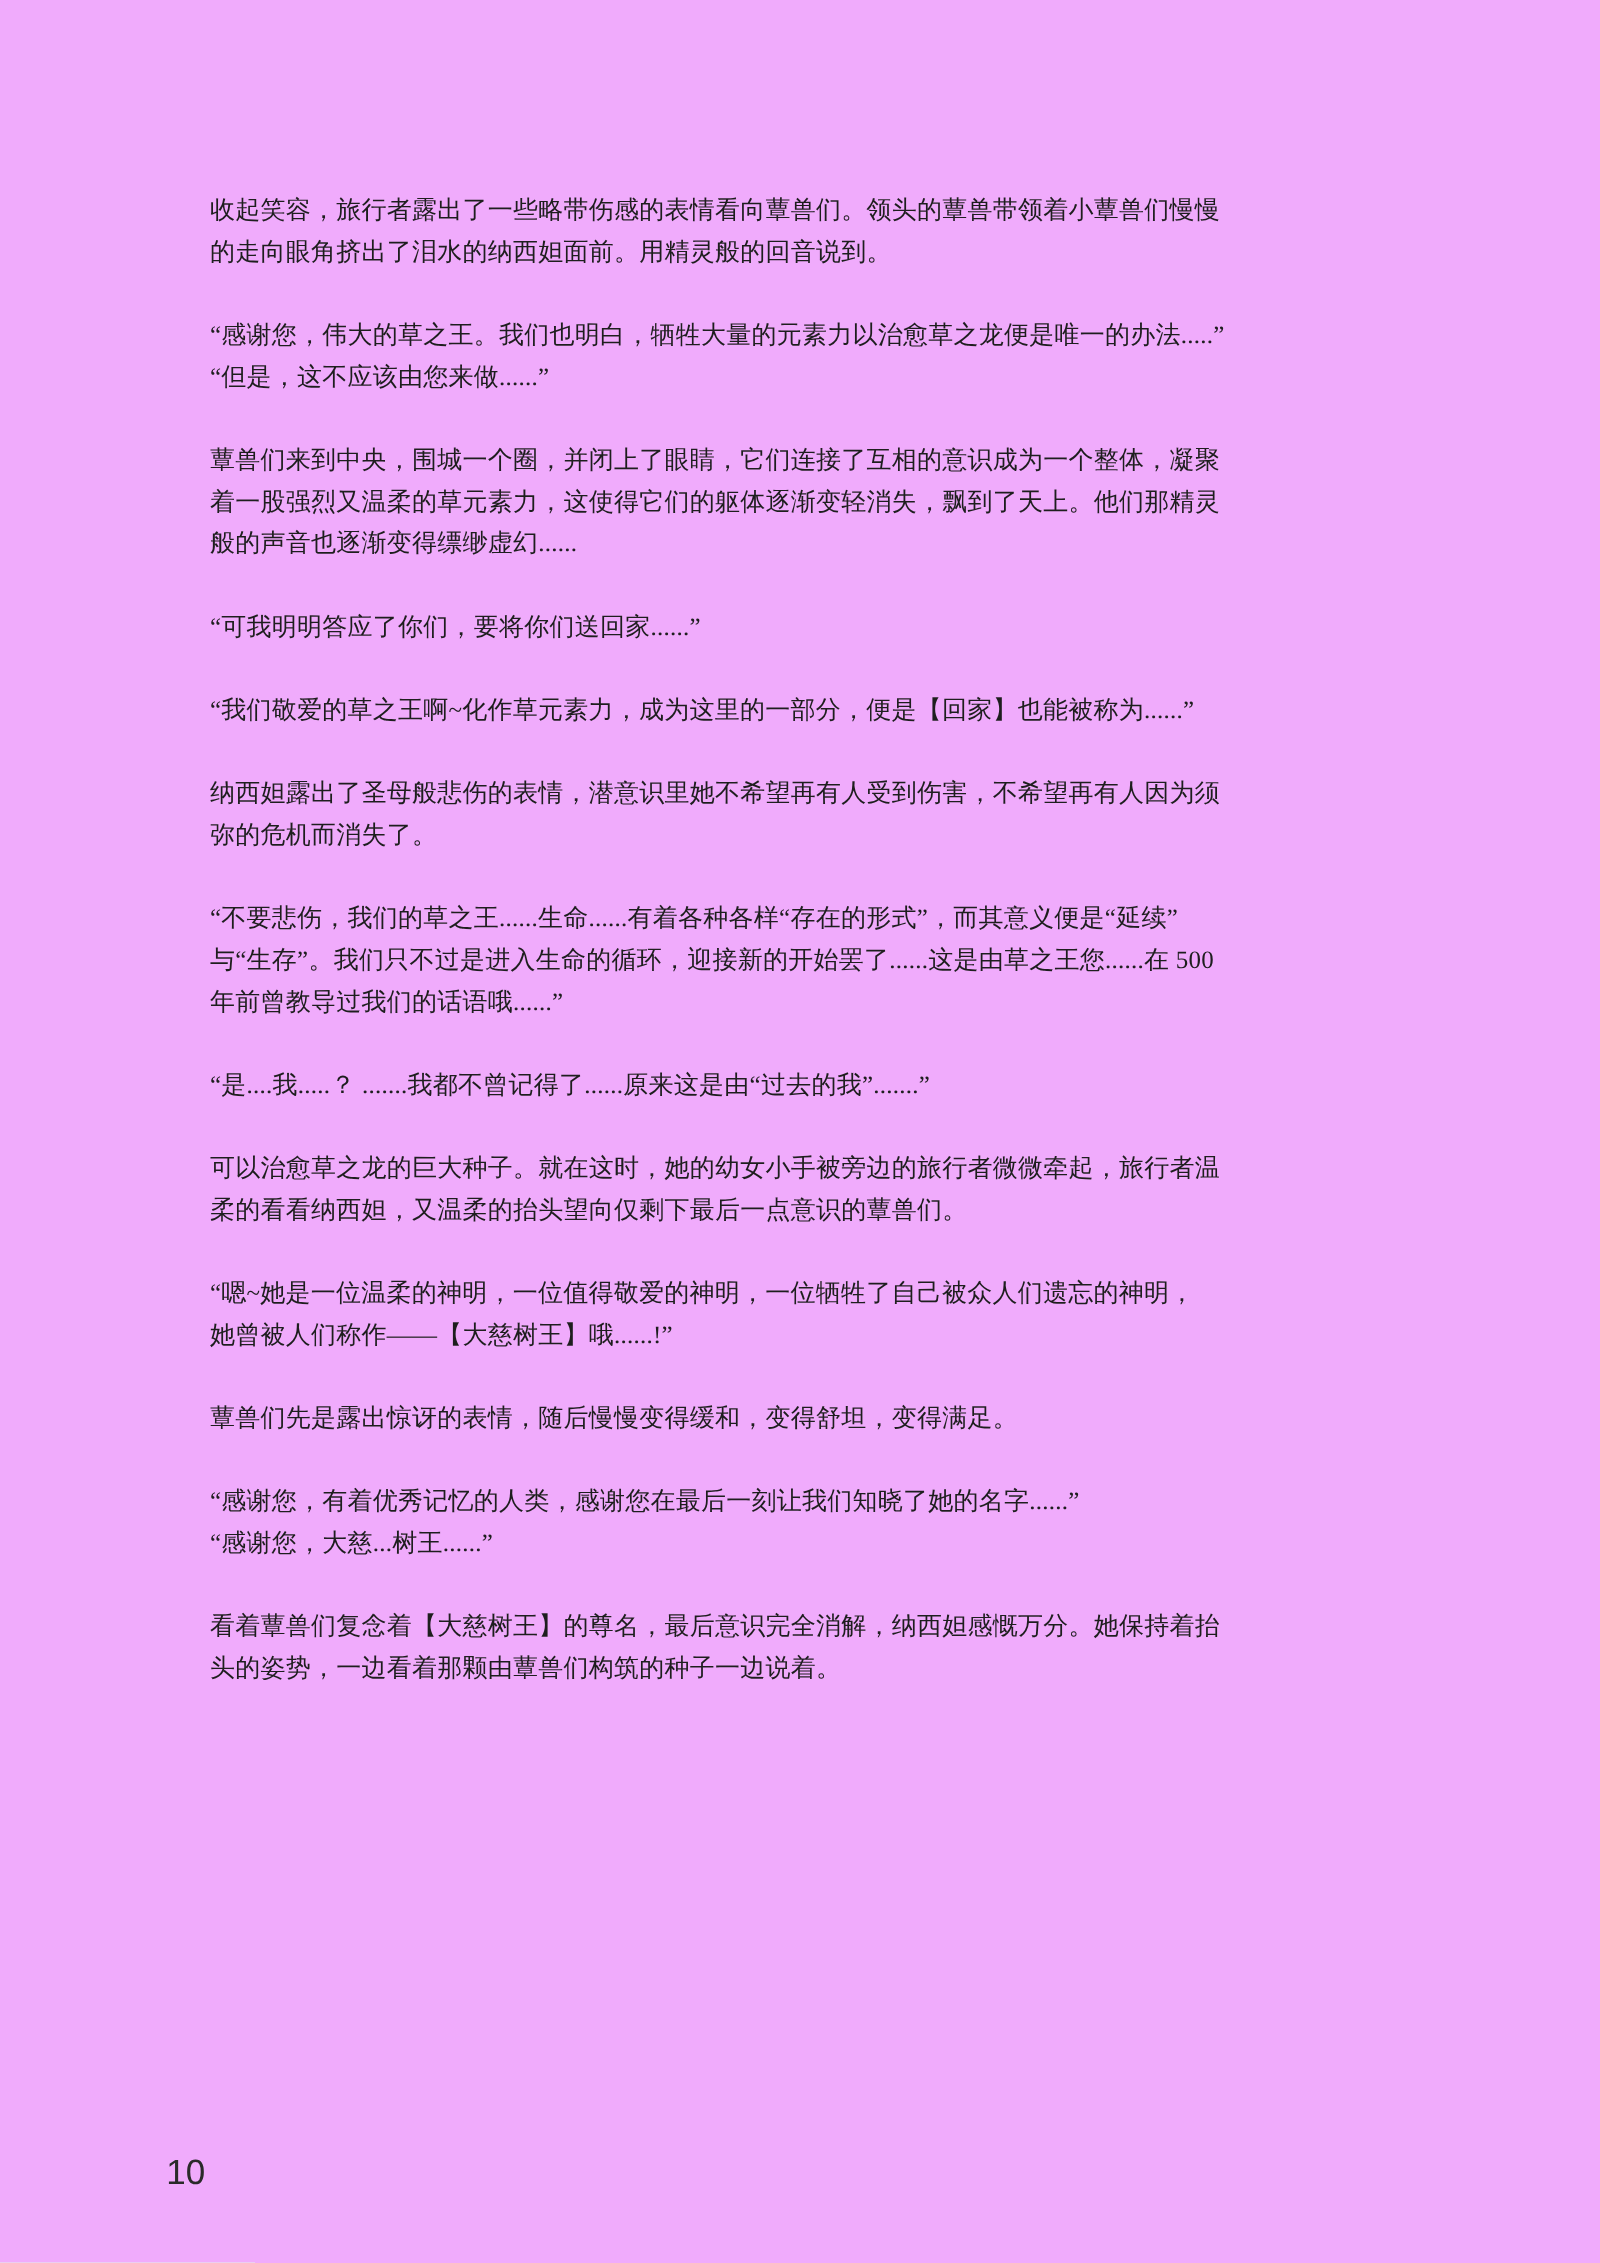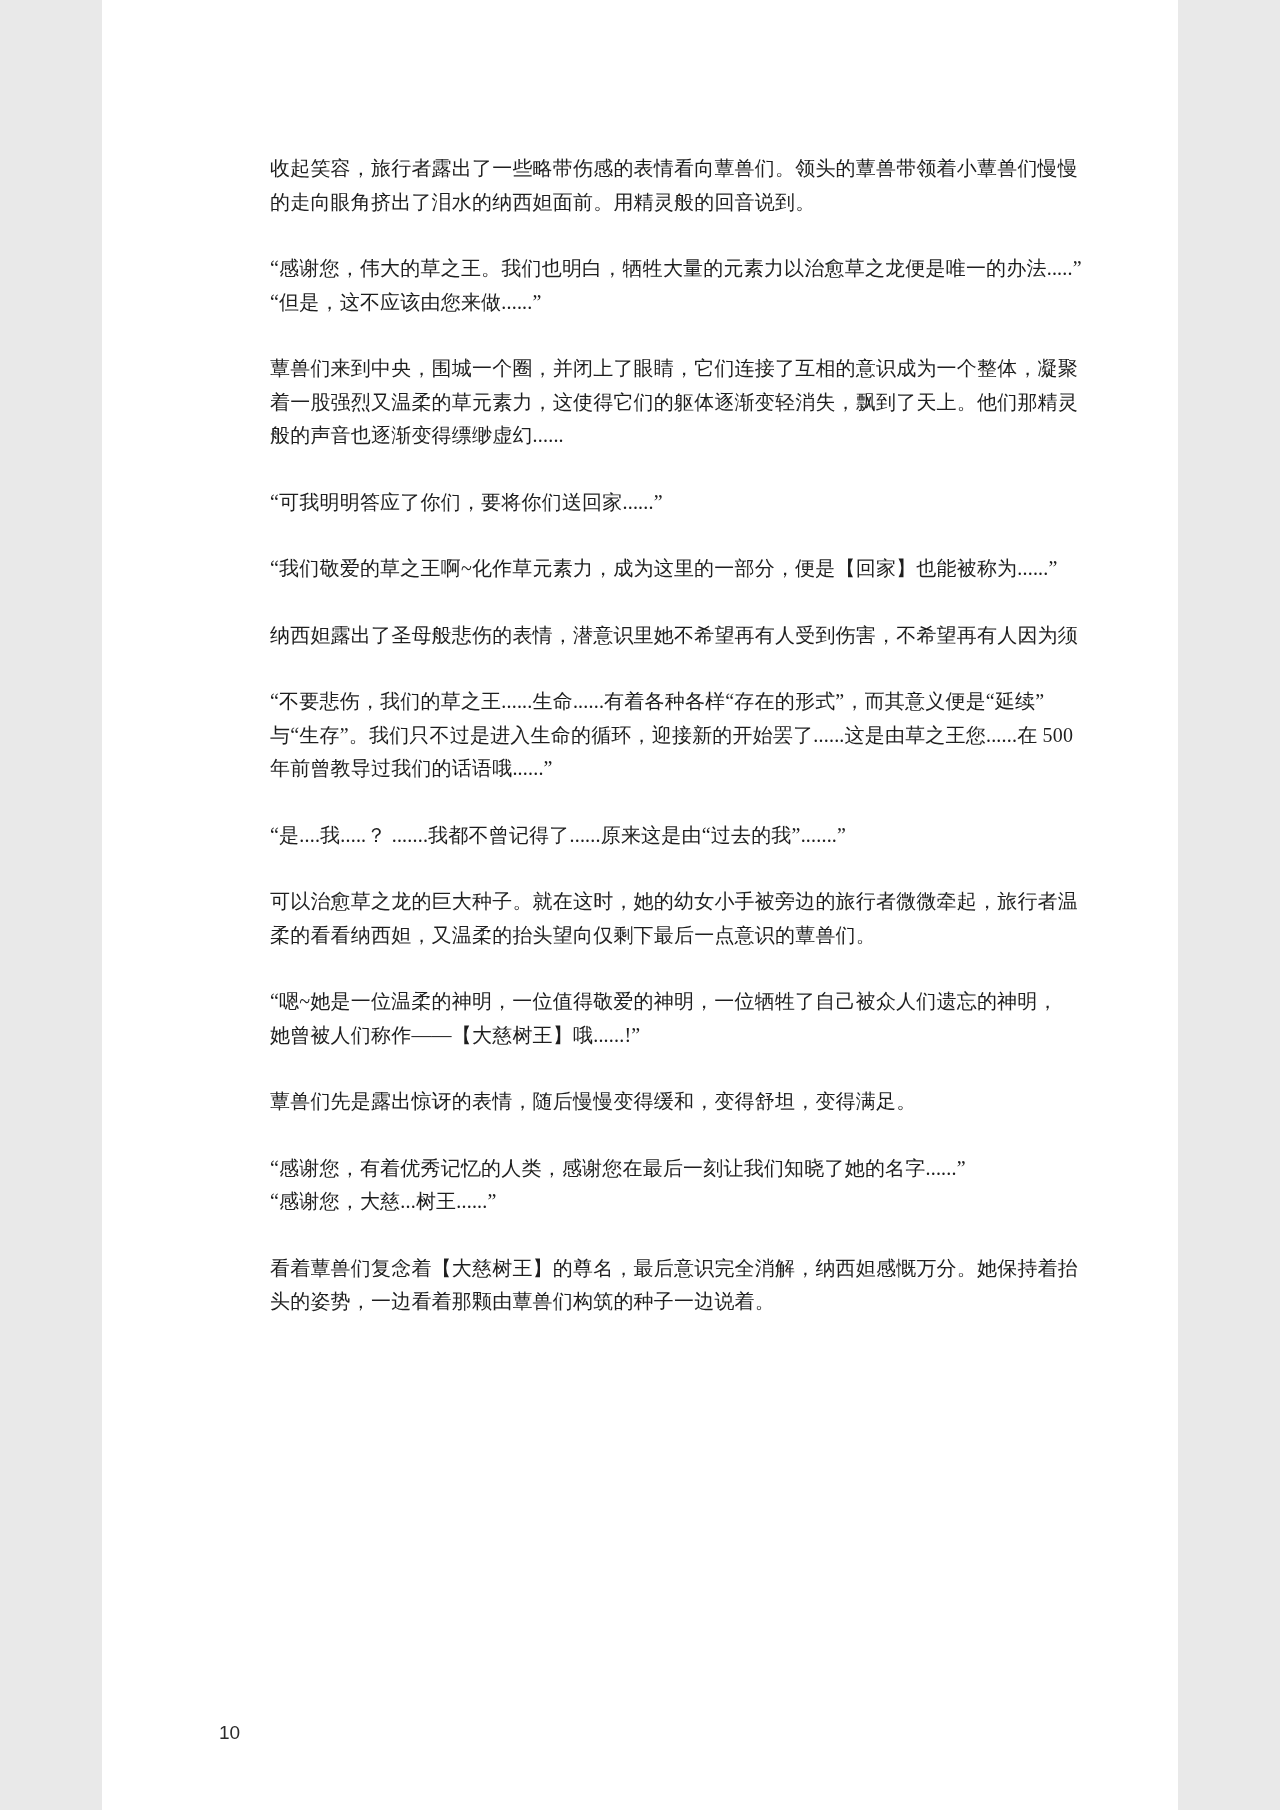--- a/index.html
+++ b/index.html
@@ -3,24 +3,24 @@
 <meta charset="utf-8">
 <style>
   html, body {
     margin: 0;
     padding: 0;
     background: #e9e9e9;
     font-family: "Liberation Serif", "DejaVu Serif", serif;
   }
   .page {
     position: relative;
-    width: 1076px;
+    width: 1280px;
     height: 1810px;
     margin: 0 auto;
-    background: #ffffff;
+    background: #f0abfc;
     overflow: hidden;
     box-sizing: border-box;
   }
   .page-body {
     position: absolute;
     top: 152px;
     left: 168px;
     width: 800px;
   }
   .para {
@@ -30,24 +30,24 @@
   .line {
     display: block;
     white-space: nowrap;
     font-size: 20px;
     line-height: 33.5px;
     color: #1e1e1e;
     letter-spacing: 0.2px;
   }
   .page-number {
     position: absolute;
-    left: 117px;
+    left: 133px;
     top: 1722px;
     font-family: "Liberation Sans", "DejaVu Sans", sans-serif;
-    font-size: 19px;
+    font-size: 28px;
     color: #2a2a2a;
   }
 </style>
 </head>
 <body>
 
 <div class="page">
   <main class="page-body" id="page-body">
       <p class="para">
         <span class="line">收起笑容，旅行者露出了一些略带伤感的表情看向蕈兽们。领头的蕈兽带领着小蕈兽们慢慢</span>
@@ -63,20 +63,21 @@
         <span class="line">般的声音也逐渐变得缥缈虚幻......</span>
       </p>
       <p class="para">
         <span class="line">“可我明明答应了你们，要将你们送回家......”</span>
       </p>
       <p class="para">
         <span class="line">“我们敬爱的草之王啊~化作草元素力，成为这里的一部分，便是【回家】也能被称为......”</span>
       </p>
       <p class="para">
         <span class="line">纳西妲露出了圣母般悲伤的表情，潜意识里她不希望再有人受到伤害，不希望再有人因为须</span>
+        <span class="line">弥的危机而消失了。</span>
       </p>
       <p class="para">
         <span class="line">“不要悲伤，我们的草之王......生命......有着各种各样“存在的形式”，而其意义便是“延续”</span>
         <span class="line">与“生存”。我们只不过是进入生命的循环，迎接新的开始罢了......这是由草之王您......在 500</span>
         <span class="line">年前曾教导过我们的话语哦......”</span>
       </p>
       <p class="para">
         <span class="line">“是....我.....？ .......我都不曾记得了......原来这是由“过去的我”.......”</span>
       </p>
       <p class="para">

